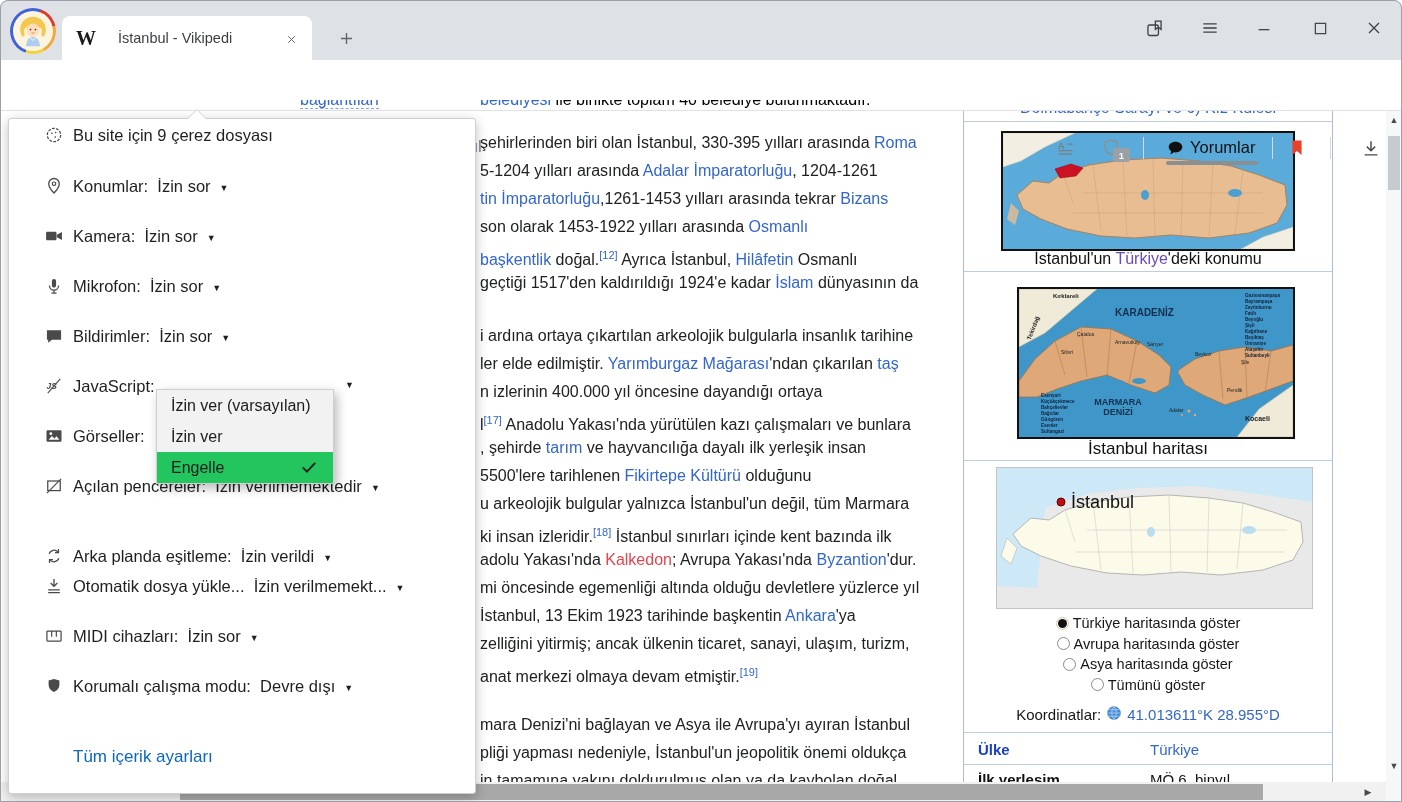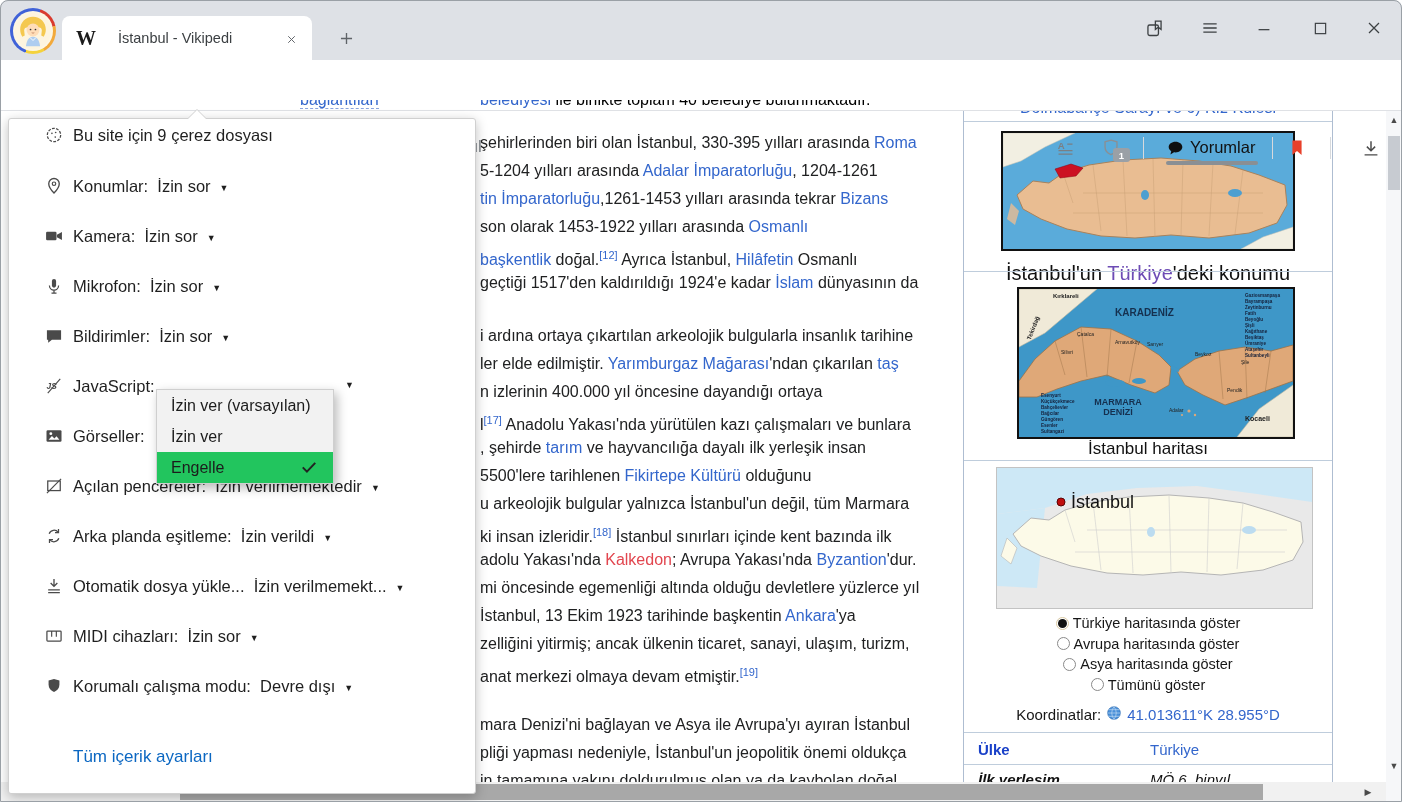--- a/index.html
+++ b/index.html
@@ -127,21 +127,21 @@
       <polygon points="0,0 72,0 42,14 18,28 0,34" fill="#f2efe2" stroke="#c9c5b4" stroke-width="0.5"></polygon>
       <polygon points="238,116 290,116 290,94 260,104" fill="#f2efe2" stroke="#c9c5b4" stroke-width="0.5"></polygon>
       <polygon points="14,62 30,48 46,50 60,40 86,32 120,27 158,25 196,28 228,33 256,42 282,52 284,72 274,90 246,100 206,105 168,102 132,105 98,103 64,96 38,86 20,76" fill="#e9bd92" stroke="#a8825c" stroke-width="1"></polygon>
       <path d="M60 40l10 30M90 32l8 66M120 27l4 76M150 26l2 78M180 27l-2 76M210 30l-4 73M240 37l-8 64M80 60h180M70 80h190" stroke="#c49a70" stroke-width="0.5" fill="none" opacity="0.8"></path>
       <polygon points="52,36 68,31 80,35 73,43 57,45" fill="#cc1122" stroke="#801" stroke-width="0.5"></polygon>
       <ellipse cx="142" cy="62" rx="4" ry="5" fill="#4d9fd0"></ellipse>
       <ellipse cx="232" cy="60" rx="7" ry="4" fill="#4d9fd0"></ellipse>
       <polygon points="8,70 16,78 12,92 4,86" fill="#e9bd92" opacity="0.8"></polygon>
     </svg>
   </div>
-  <div class="ib-caption" style="top:173px;font-size:20px;">
+  <div class="ib-caption" style="top:161px;font-size:16px;">
     <span>İstanbul'un </span><span style="color:#6d4cb5" class="cap-link">Türkiye</span><span>'deki konumu</span>
   </div>
   <div class="ib-sep" style="top:182px;"></div>
 
   <div class="mapframe" style="left:53px;top:198px;width:274px;height:148px;background:#d946ef;">
     <svg viewBox="0 0 274 148" width="274" height="148">
       <rect x="0" y="0" width="274" height="148" fill="#3e97c8"></rect>
       <polygon points="0,0 78,0 52,22 26,44 0,58" fill="#f0ead8" stroke="#bdb79f" stroke-width="0.6"></polygon>
       <polygon points="218,148 274,148 274,96 240,120" fill="#f0ead8" stroke="#bdb79f" stroke-width="0.6"></polygon>
       <polygon points="0,92 16,70 36,52 62,38 92,40 118,52 140,66 152,78 150,96 136,104 112,96 88,86 62,92 38,100 18,108 0,108" fill="#dfa878" stroke="#9c7248" stroke-width="0.8"></polygon>
@@ -237,21 +237,21 @@
         </svg></span>
     <span class="lnk">41.013611°K 28.955°D</span>
   </div>
   <div class="ib-sep" style="top:643px;"></div>
   <div id="infobox-rows">
       <div class="ib-sep" style="top: 675px;"></div>
       <div class="ib-row" style="top: 645px;">
         <span class="lab" style="color: rgb(25, 64, 200);">Ülke</span>
         <span class="val" style="color: rgb(51, 102, 204);">Türkiye</span>
       </div>
-      <div class="ib-row" style="top: 675px; font-style: italic;">
+      <div class="ib-row" style="top: 675px;">
         <span class="lab" style="color: rgb(17, 17, 17);">İlk yerleşim</span>
         <span class="val" style="color: rgb(17, 17, 17);">MÖ 6. binyıl</span>
       </div>
     </div>
 </div>
 
 <div class="vscroll abs"></div>
 <div class="sarrow abs" style="left:1386px;top:112px;z-index:7;">▲</div>
 <div class="vthumb abs"></div>
 <div class="sarrow abs" style="left:1386px;top:758px;z-index:7;">▼</div>
@@ -446,21 +446,21 @@
       </div>
       <div class="prow" style="top: 350px;">
         <span class="ic">
           <svg viewBox="0 0 24 24" width="20" height="20">
             <rect x="4.5" y="6" width="15" height="11.5" stroke="#4a4a4a" stroke-width="1.5" fill="none"></rect>
             <path d="M3.5 20.5l17-17" stroke="#4a4a4a" stroke-width="1.4"></path>
           </svg>
         </span>
         <span class="ptxt">Açılan pencereler:  İzin verilmemektedir<span class="caret">▼</span></span>
       </div>
-      <div class="prow" style="top: 400px;">
+      <div class="prow" style="top: 420px;">
         <span class="ic">
           <svg viewBox="0 0 24 24" width="20" height="20">
             <path d="M6.2 9.2a6.2 6.2 0 0 1 10.8-1.6M17.8 14.8a6.2 6.2 0 0 1-10.8 1.6" stroke="#4a4a4a" stroke-width="1.5" fill="none"></path>
             <path d="M17.4 3.6v4.2h-4.2M6.6 20.4v-4.2h4.2" stroke="#4a4a4a" stroke-width="1.5" fill="none"></path>
           </svg>
         </span>
         <span class="ptxt">Arka planda eşitleme:  İzin verildi<span class="caret">▼</span></span>
       </div>
       <div class="prow" style="top: 450px;">
         <span class="ic">

